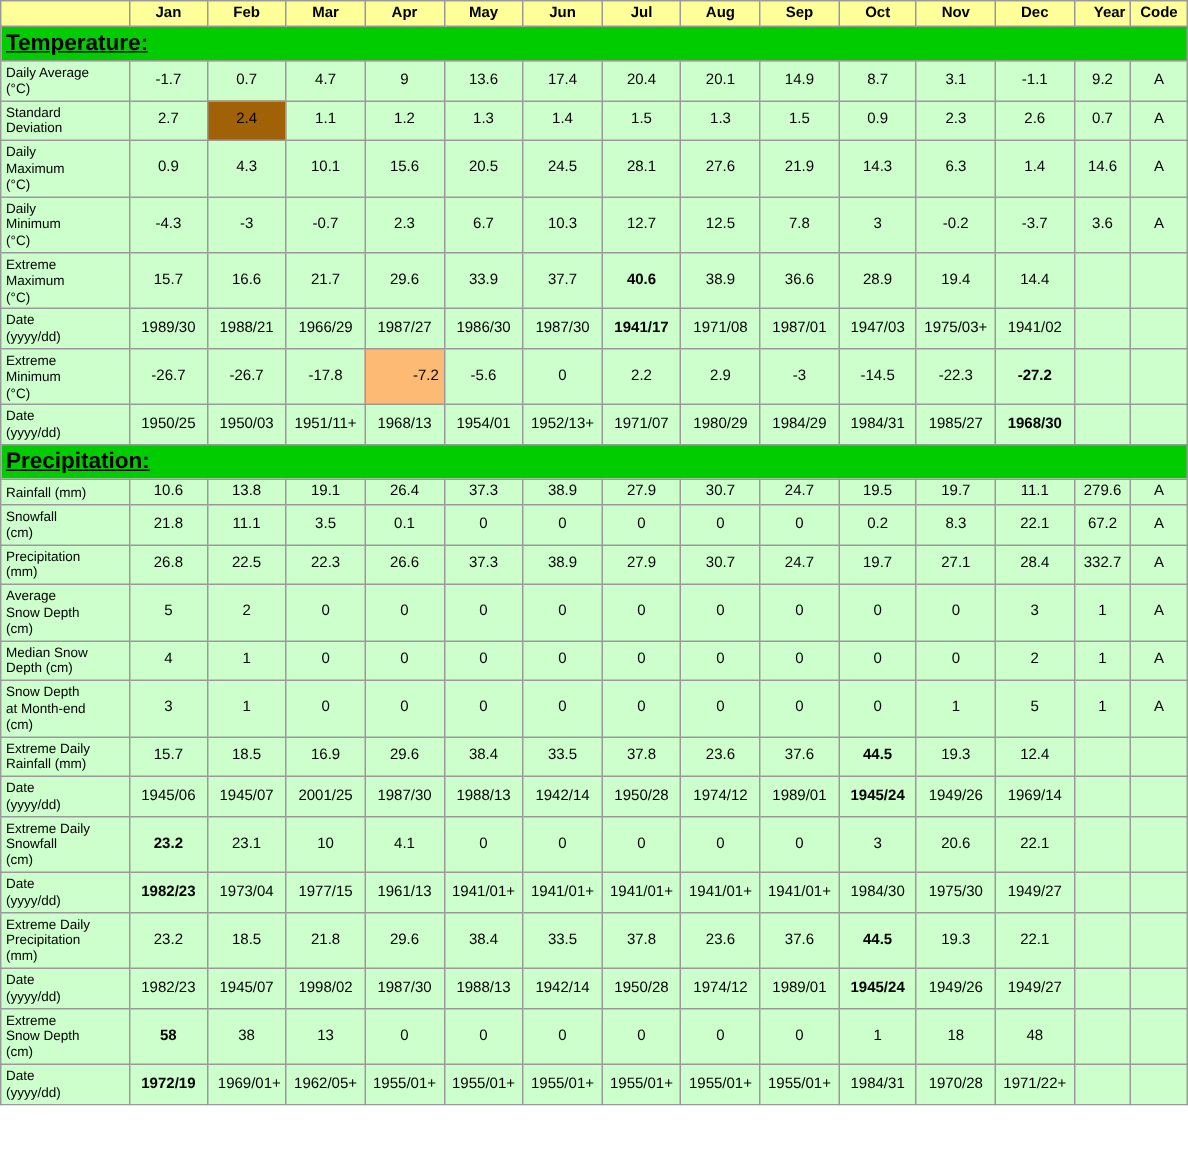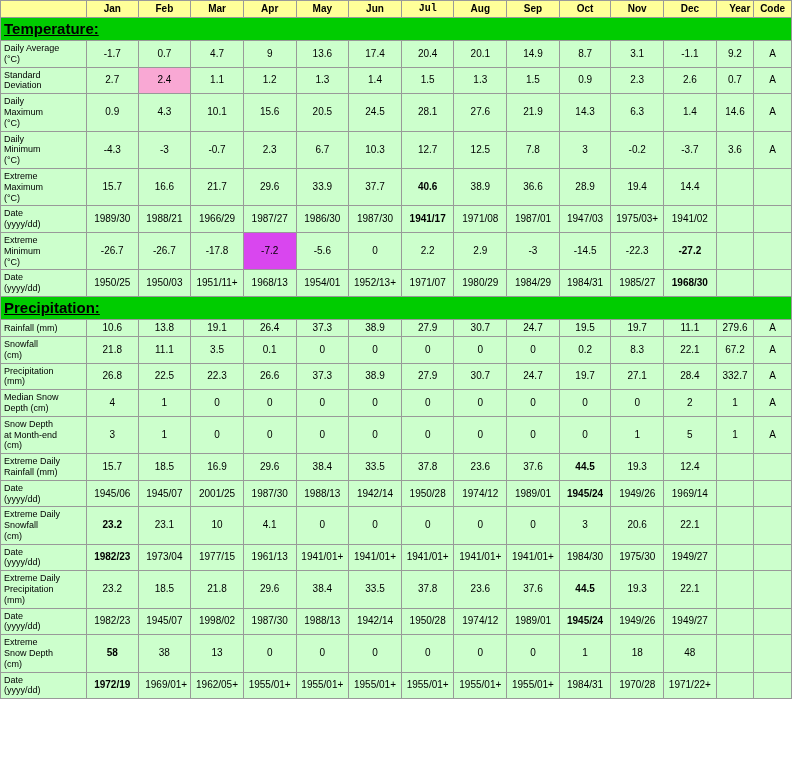--- a/index.html
+++ b/index.html
@@ -20,21 +20,21 @@
 <table id="main-table">
   <thead>
     <tr id="header-row">
     <th style="width: 80px;"></th>
         <th style="width: 48px;">Jan</th>
         <th style="width: 48px;">Feb</th>
         <th style="width: 48px;">Mar</th>
         <th style="width: 48px;">Apr</th>
         <th style="width: 48px;">May</th>
         <th style="width: 48px;">Jun</th>
-        <th style="width: 48px; font-family: Liberation Mono, monospace;">Jul</th>
+        <th style="width: 48px;">Jul</th>
         <th style="width: 48px;">Aug</th>
         <th style="width: 48px;">Sep</th>
         <th style="width: 48px;">Oct</th>
         <th style="width: 48px;">Nov</th>
         <th style="width: 48px;">Dec</th>
         <th style="width: 35px; text-align: right;">Year</th>
         <th style="width: 35px;">Code</th>
       </tr>
   </thead>
   <tbody id="table-body">
@@ -56,21 +56,21 @@
         <td class="data-cell" style="background: rgb(204, 255, 204);">8.7</td>
         <td class="data-cell" style="background: rgb(204, 255, 204);">3.1</td>
         <td class="data-cell" style="background: rgb(204, 255, 204);">-1.1</td>
         <td class="data-cell" style="background: rgb(204, 255, 204);">9.2</td>
         <td class="data-cell" style="background: rgb(204, 255, 204);">A</td>
       </tr>
       <tr>
         <td class="row-label" style="white-space: pre-wrap; font-size: 9px;">Standard
 Deviation</td>
         <td class="data-cell" style="background: rgb(204, 255, 204);">2.7</td>
-        <td class="data-cell" style="background: #f9a8d4; margin-top: 31px;">2.4</td>
+        <td class="data-cell" style="background: #a16207; margin-top: 31px;">2.4</td>
         <td class="data-cell" style="background: rgb(204, 255, 204);">1.1</td>
         <td class="data-cell" style="background: rgb(204, 255, 204);">1.2</td>
         <td class="data-cell" style="background: rgb(204, 255, 204);">1.3</td>
         <td class="data-cell" style="background: rgb(204, 255, 204);">1.4</td>
         <td class="data-cell" style="background: rgb(204, 255, 204);">1.5</td>
         <td class="data-cell" style="background: rgb(204, 255, 204);">1.3</td>
         <td class="data-cell" style="background: rgb(204, 255, 204);">1.5</td>
         <td class="data-cell" style="background: rgb(204, 255, 204);">0.9</td>
         <td class="data-cell" style="background: rgb(204, 255, 204);">2.3</td>
         <td class="data-cell" style="background: rgb(204, 255, 204);">2.6</td>
@@ -152,21 +152,21 @@
         <td class="data-cell" style="background: rgb(204, 255, 204);"></td>
         <td class="data-cell" style="background: rgb(204, 255, 204);"></td>
       </tr>
       <tr>
         <td class="row-label" style="white-space: pre-wrap; font-size: 9px;">Extreme
 Minimum
 (°C)</td>
         <td class="data-cell" style="background: rgb(204, 255, 204);">-26.7</td>
         <td class="data-cell" style="background: rgb(204, 255, 204);">-26.7</td>
         <td class="data-cell" style="background: rgb(204, 255, 204);">-17.8</td>
-        <td class="data-cell" style="background: #d946ef;">-7.2</td>
+        <td class="data-cell" style="background: #fdba74; text-align: right;">-7.2</td>
         <td class="data-cell" style="background: rgb(204, 255, 204);">-5.6</td>
         <td class="data-cell" style="background: rgb(204, 255, 204);">0</td>
         <td class="data-cell" style="background: rgb(204, 255, 204);">2.2</td>
         <td class="data-cell" style="background: rgb(204, 255, 204);">2.9</td>
         <td class="data-cell" style="background: rgb(204, 255, 204);">-3</td>
         <td class="data-cell" style="background: rgb(204, 255, 204);">-14.5</td>
         <td class="data-cell" style="background: rgb(204, 255, 204);">-22.3</td>
         <td class="data-cell" style="background: rgb(204, 255, 204); font-weight: bold;">-27.2</td>
         <td class="data-cell" style="background: rgb(204, 255, 204);"></td>
         <td class="data-cell" style="background: rgb(204, 255, 204);"></td>
@@ -239,20 +239,39 @@
         <td class="data-cell" style="background: rgb(204, 255, 204);">27.9</td>
         <td class="data-cell" style="background: rgb(204, 255, 204);">30.7</td>
         <td class="data-cell" style="background: rgb(204, 255, 204);">24.7</td>
         <td class="data-cell" style="background: rgb(204, 255, 204);">19.7</td>
         <td class="data-cell" style="background: rgb(204, 255, 204);">27.1</td>
         <td class="data-cell" style="background: rgb(204, 255, 204);">28.4</td>
         <td class="data-cell" style="background: rgb(204, 255, 204);">332.7</td>
         <td class="data-cell" style="background: rgb(204, 255, 204);">A</td>
       </tr>
       <tr>
+        <td class="row-label" style="white-space: pre-wrap; font-size: 9px;">Average
+Snow Depth
+(cm)</td>
+        <td class="data-cell" style="background: rgb(204, 255, 204);">5</td>
+        <td class="data-cell" style="background: rgb(204, 255, 204);">2</td>
+        <td class="data-cell" style="background: rgb(204, 255, 204);">0</td>
+        <td class="data-cell" style="background: rgb(204, 255, 204);">0</td>
+        <td class="data-cell" style="background: rgb(204, 255, 204);">0</td>
+        <td class="data-cell" style="background: rgb(204, 255, 204);">0</td>
+        <td class="data-cell" style="background: rgb(204, 255, 204);">0</td>
+        <td class="data-cell" style="background: rgb(204, 255, 204);">0</td>
+        <td class="data-cell" style="background: rgb(204, 255, 204);">0</td>
+        <td class="data-cell" style="background: rgb(204, 255, 204);">0</td>
+        <td class="data-cell" style="background: rgb(204, 255, 204);">0</td>
+        <td class="data-cell" style="background: rgb(204, 255, 204);">3</td>
+        <td class="data-cell" style="background: rgb(204, 255, 204);">1</td>
+        <td class="data-cell" style="background: rgb(204, 255, 204);">A</td>
+      </tr>
+      <tr>
         <td class="row-label" style="white-space: pre-wrap; font-size: 9px;">Median Snow
 Depth (cm)</td>
         <td class="data-cell" style="background: rgb(204, 255, 204);">4</td>
         <td class="data-cell" style="background: rgb(204, 255, 204);">1</td>
         <td class="data-cell" style="background: rgb(204, 255, 204);">0</td>
         <td class="data-cell" style="background: rgb(204, 255, 204);">0</td>
         <td class="data-cell" style="background: rgb(204, 255, 204);">0</td>
         <td class="data-cell" style="background: rgb(204, 255, 204);">0</td>
         <td class="data-cell" style="background: rgb(204, 255, 204);">0</td>
         <td class="data-cell" style="background: rgb(204, 255, 204);">0</td>

